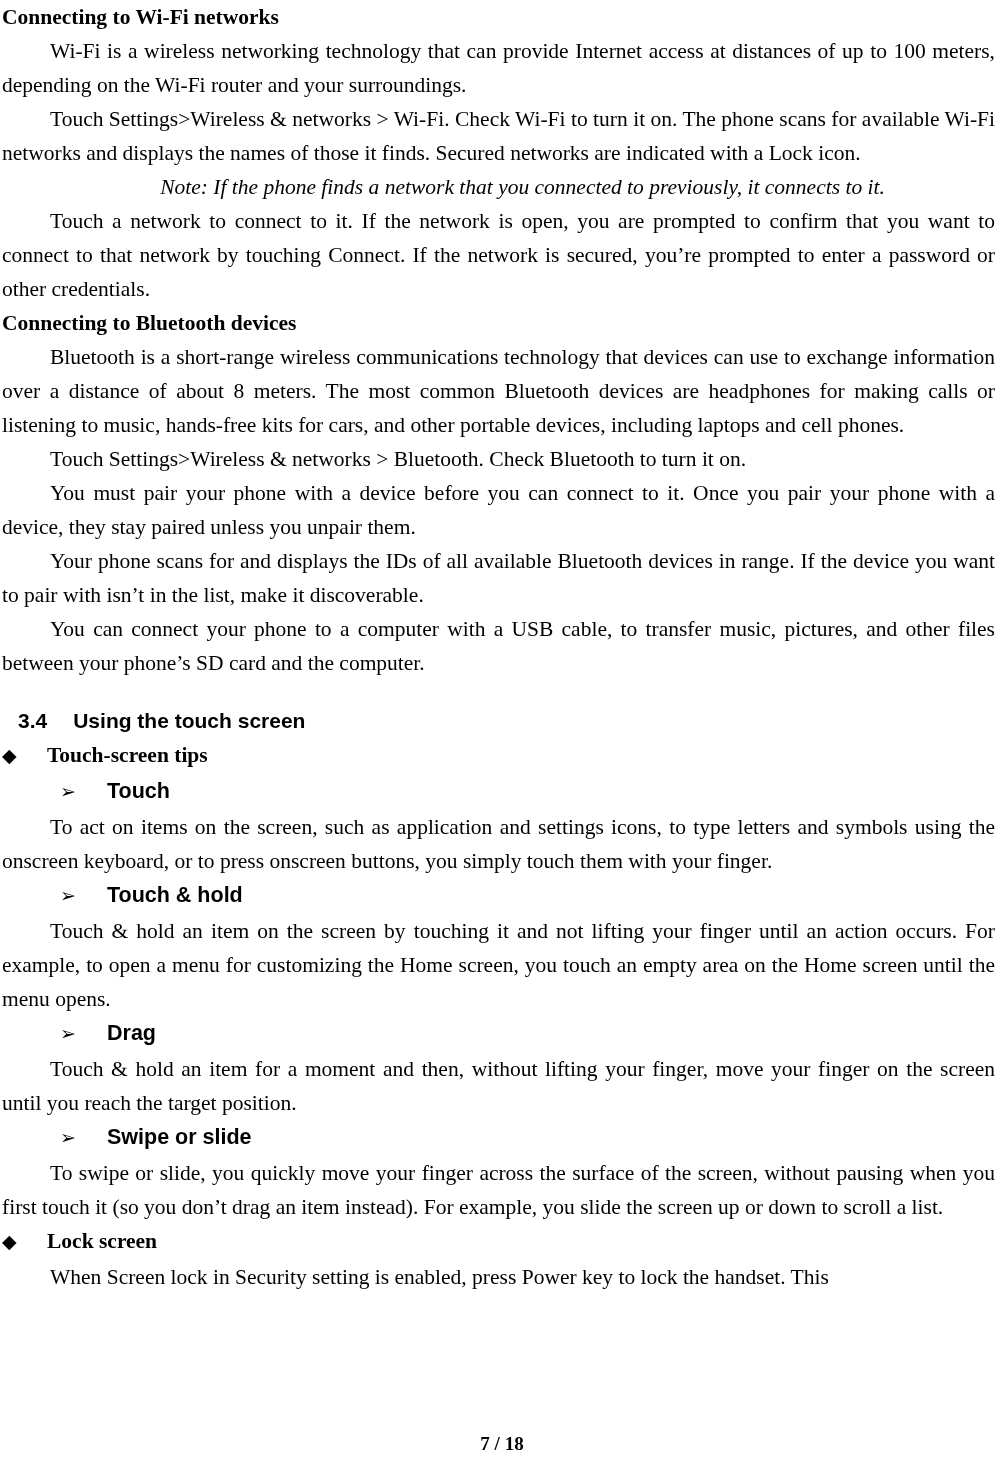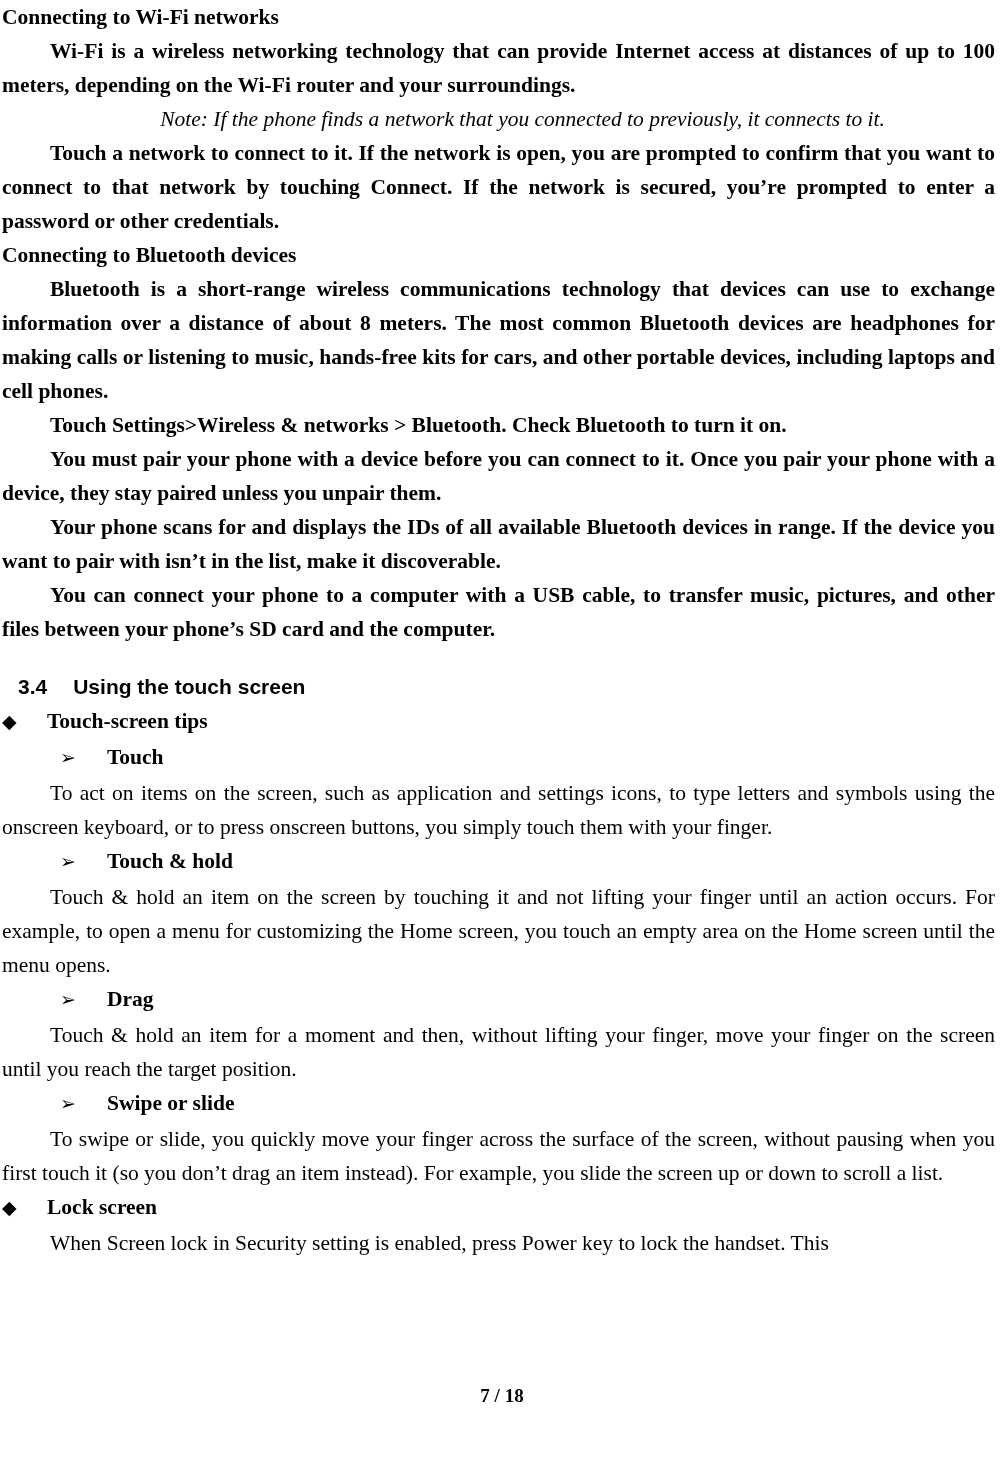--- a/index.html
+++ b/index.html
@@ -38,21 +38,21 @@
     font-weight: bold;
     line-height: 34px;
     margin: 0;
     text-align: left;
     letter-spacing: 0px;
   }
 
   .para {
     font-family: "Liberation Serif", "DejaVu Serif", serif;
     font-size: 21.5px;
-    font-weight: bold;
+    font-weight: normal;
     line-height: 34px;
     margin: 0;
     text-align: justify;
     text-justify: inter-word;
     text-indent: 48px;
     hyphens: none;
   }
 
   .note {
     font-family: "Liberation Serif", "DejaVu Serif", serif;
@@ -109,57 +109,58 @@
   }
   .arw-item .bullet {
     position: absolute;
     left: 58px;
     top: 0;
     font-family: "DejaVu Sans", sans-serif;
     font-size: 19px;
     line-height: 34px;
   }
   .arw-item .label {
-    font-family: Liberation Serif, serif;
+    font-family: Liberation Sans, sans-serif;
     font-size: 21.5px;
     font-weight: bold;
     text-align: right;
   }
 
   
   .jpara {
     font-family: "Liberation Serif", "DejaVu Serif", serif;
     font-size: 21.5px;
     line-height: 34px;
     margin: 0;
     text-align: justify;
     text-justify: inter-word;
     text-indent: 48px;
   }
 
   .footer {
     position: absolute;
     left: 0;
     right: 0;
-    top: 1384px;
+    top: 1432px;
     text-align: center;
     font-family: "Liberation Serif", "DejaVu Serif", serif;
     font-size: 19px;
     font-weight: bold;
     line-height: 24px;
   }
 </style>
 </head>
 <body>
 
 <div class="page">
   <div class="content">
 
     <div class="h-bold">Connecting to Wi-Fi networks</div>
     <div class="para">Wi-Fi is a wireless networking technology that can provide Internet access at distances of up to 100 meters, depending on the Wi-Fi router and your surroundings.</div>
+    <div class="para">Touch Settings&gt;Wireless &amp; networks &gt; Wi-Fi. Check Wi-Fi to turn it on. The phone scans for available Wi-Fi networks and displays the names of those it finds. Secured networks are indicated with a Lock icon.</div>
     <div class="note">Note: If the phone finds a network that you connected to previously, it connects to it.</div>
     <div class="para">Touch a network to connect to it. If the network is open, you are prompted to confirm that you want to connect to that network by touching Connect. If the network is secured, you’re prompted to enter a password or other credentials.</div>
 
     <div class="h-bold">Connecting to Bluetooth devices</div>
     <div class="para">Bluetooth is a short-range wireless communications technology that devices can use to exchange information over a distance of about 8 meters. The most common Bluetooth devices are headphones for making calls or listening to music, hands-free kits for cars, and other portable devices, including laptops and cell phones.</div>
     <div class="para">Touch Settings&gt;Wireless &amp; networks &gt; Bluetooth. Check Bluetooth to turn it on.</div>
     <div class="para">You must pair your phone with a device before you can connect to it. Once you pair your phone with a device, they stay paired unless you unpair them.</div>
     <div class="para">Your phone scans for and displays the IDs of all available Bluetooth devices in range. If the device you want to pair with isn’t in the list, make it discoverable.</div>
 
     <div class="para">You can connect your phone to a computer with a USB cable, to transfer music, pictures, and other files between your phone’s SD card and the computer.</div>

